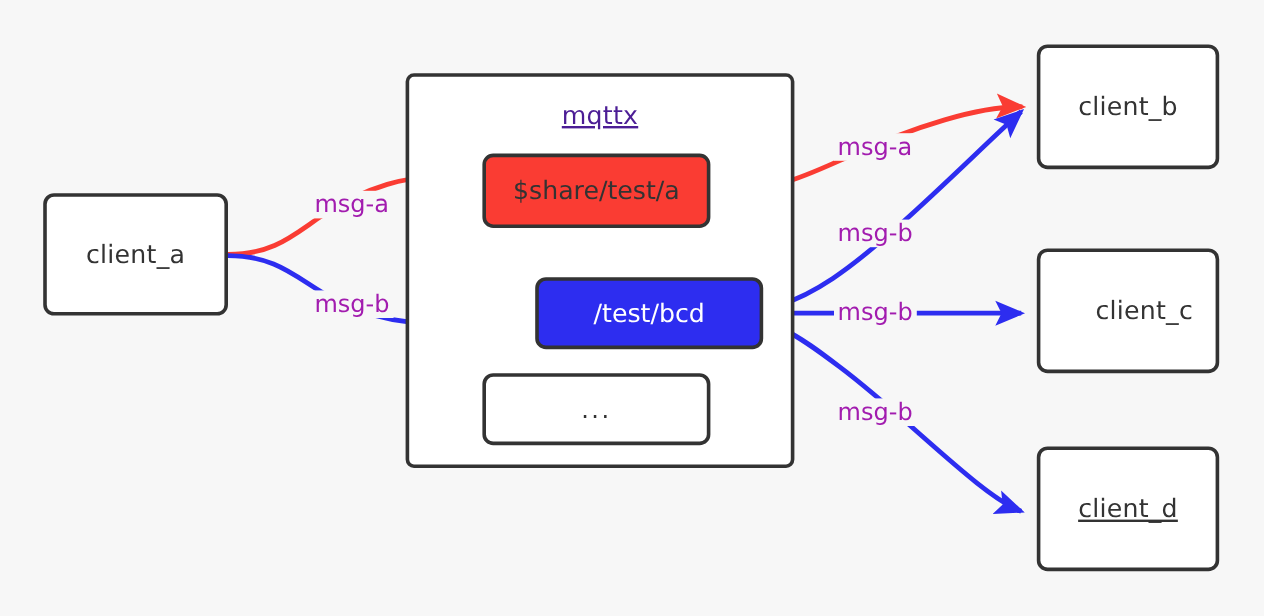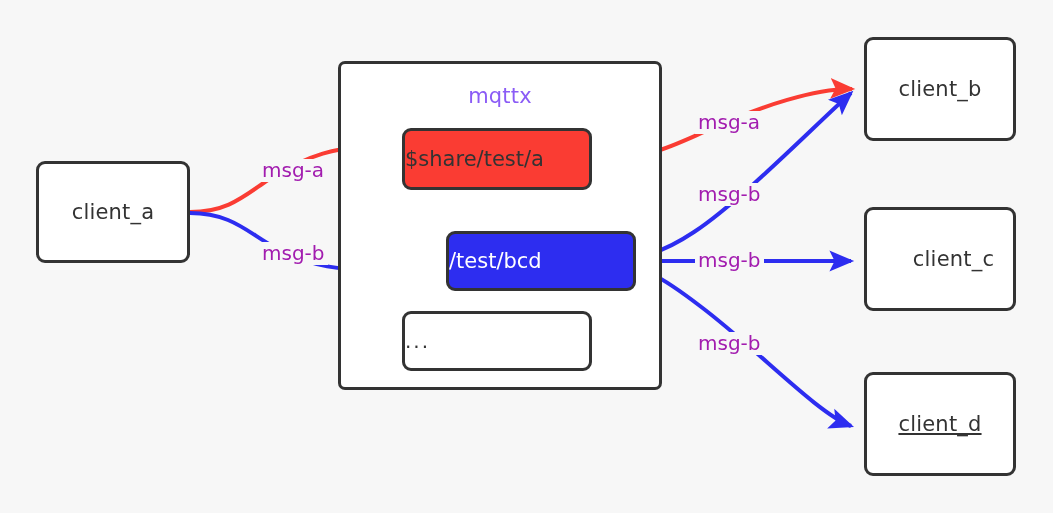--- a/index.html
+++ b/index.html
@@ -48,27 +48,29 @@
   .node.container {
     z-index: 1;
     border-radius: 7px;
     align-items: flex-start;
     justify-content: center;
     background: #ffffff;
   }
   .container-title {
     margin-top: 20px;
     font-size: 21px;
-    color: #8b5cf6;
+    color: #4c1d95;
+    text-decoration: underline;
   }
   .topic {
     position: absolute;
     box-sizing: border-box;
     display: flex;
     align-items: center;
+    justify-content: center;
     border: 3px solid #333333;
     border-radius: 9px;
     font-size: 21px;
     z-index: 4;
   }
   .topic.share {
     background: #fa3c33;
     color: #333333;
   }
   .topic.bcd {

